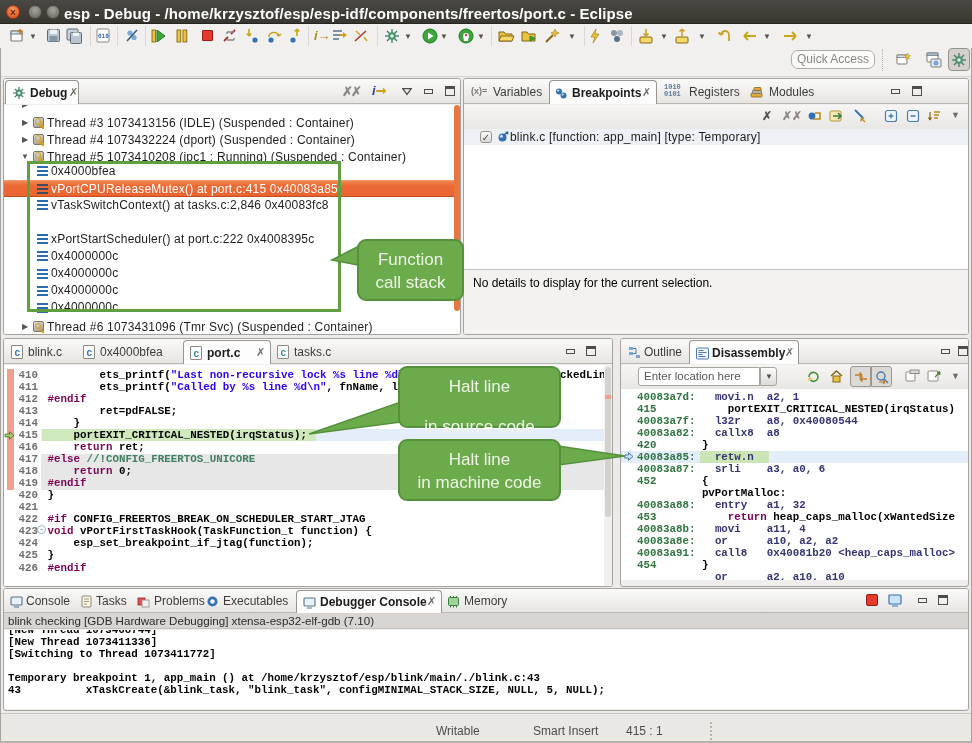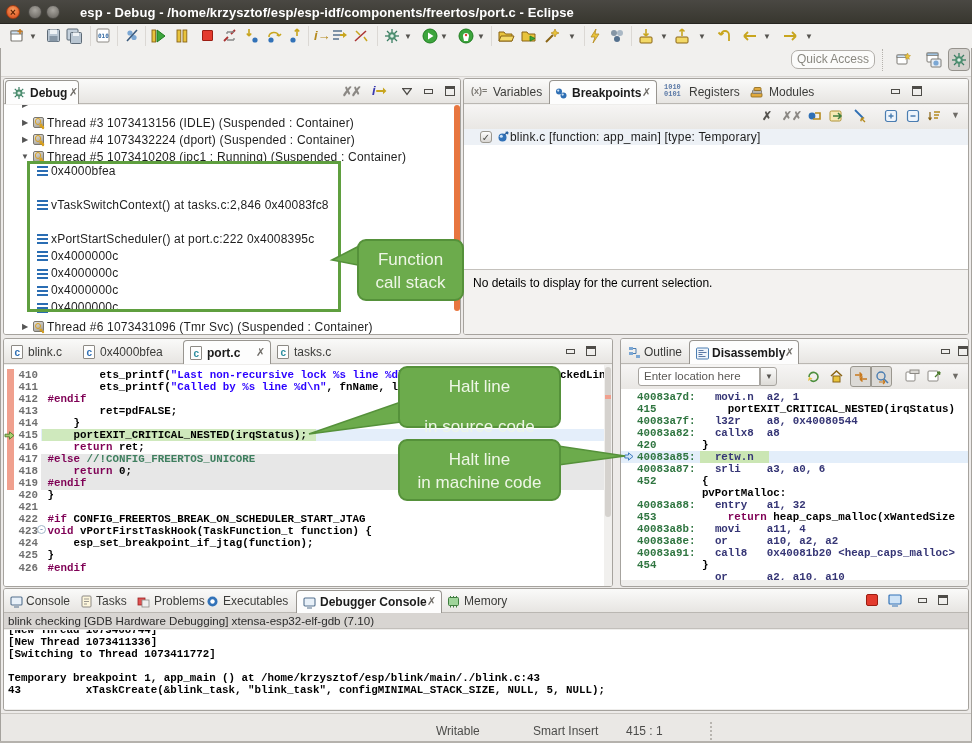--- a/index.html
+++ b/index.html
@@ -28,21 +28,21 @@
 .maxico{position:absolute;width:10px;height:10px;border:1.4px solid #4e4c48;border-top-width:3px}
 .callout{position:absolute;background:#6cab4c;border:2px solid #55913a;border-radius:9px;color:#eef6e6;font-size:17px;line-height:17px;text-align:center;z-index:60}
 svg{display:block}
 </style></head>
 <body>
 
 <div class="abs" style="left:0;top:0;width:972px;height:24px;background:linear-gradient(#4a4843,#38372f);border-bottom:1px solid #262520">
   <div class="abs" style="left:6px;top:5px;width:14px;height:14px;border-radius:50%;background:radial-gradient(circle at 50% 35%,#f8a263,#e25e2a 70%);border:1px solid #9c3a12;color:#5e2205;font-size:10px;line-height:13px;text-align:center;font-weight:bold">×</div>
   <div class="abs" style="left:28px;top:5px;width:14px;height:14px;border-radius:50%;background:radial-gradient(circle at 50% 35%,#a8a59f,#77746e 70%);border:1px solid #4a4844"></div>
   <div class="abs" style="left:46px;top:5px;width:14px;height:14px;border-radius:50%;background:radial-gradient(circle at 50% 35%,#a8a59f,#77746e 70%);border:1px solid #4a4844"></div>
-  <div class="abs" style="left:80px;top:5px;font-size:13px;font-weight:bold;color:#fff;letter-spacing:0.1px">esp - Debug - /home/krzysztof/esp/esp-idf/components/freertos/port.c - Eclipse</div>
+  <div class="abs" style="left:64px;top:5px;font-size:15px;font-weight:bold;color:#fff;letter-spacing:0.1px">esp - Debug - /home/krzysztof/esp/esp-idf/components/freertos/port.c - Eclipse</div>
 </div>
 
 <div id="toolbar" class="abs" style="left:0;top:24px;width:972px;height:24px;background:#f1f0ee">
   <svg class="abs" style="left:10px;top:4px" width="15" height="15" viewBox="0 0 15 15">
       <rect x="1" y="3" width="11" height="10" rx="1" fill="#fff" stroke="#7d7a74" stroke-width="1.2"></rect>
       <rect x="1" y="3" width="11" height="3" fill="#cfe3f6" stroke="#7d7a74" stroke-width="1"></rect>
       <path d="M10 1 v5 M7.5 3.5 h5" stroke="#c87a1e" stroke-width="1.6"></path>
     </svg>
   <span class="abs" style="left:29px;top:8px;font-size:8px;color:#55534f">▼</span>
   <svg class="abs" style="left:46px;top:4px" width="15" height="15" viewBox="0 0 15 15">
@@ -240,20 +240,24 @@
         <span class="abs" style="left:43px;top:2px">Thread #4 1073432224 (dport) (Suspended : Container)</span>
       </div>
     <div class="treerow" style="top:42.6px">
         <span class="abs" style="left:17px;top:4px;color:#555;font-size:8px">▼</span>
         <span class="thicon" style="left:29px"></span>
         <span class="abs" style="left:43px;top:2px">Thread #5 1073410208 (ipc1 : Running) (Suspended : Container)</span>
       </div>
     <div class="treerow" style="top:57.7px">
         <span class="sficon" style="left:33px"></span>
         <span class="abs" style="left:47px;top:1px">0x4000bfea</span>
+      </div>
+    <div class="treerow" style="top:74.7px;background:linear-gradient(#f08a55,#ec6a36 30%,#e96430);border-top:1px solid #f49a6a;border-bottom:1px solid #c44f1e;color:#fff">
+        <span class="sficon sfw" style="left:33px"></span>
+        <span class="abs" style="left:47px;top:1px">vPortCPUReleaseMutex() at port.c:415 0x40083a85</span>
       </div>
     <div class="treerow" style="top:91.8px">
         <span class="sficon" style="left:33px"></span>
         <span class="abs" style="left:47px;top:1px">vTaskSwitchContext() at tasks.c:2,846 0x40083fc8</span>
       </div>
     <div class="treerow" style="top:125.9px">
         <span class="sficon" style="left:33px"></span>
         <span class="abs" style="left:47px;top:1px">xPortStartScheduler() at port.c:222 0x4008395c</span>
       </div>
     <div class="treerow" style="top:142.9px">

